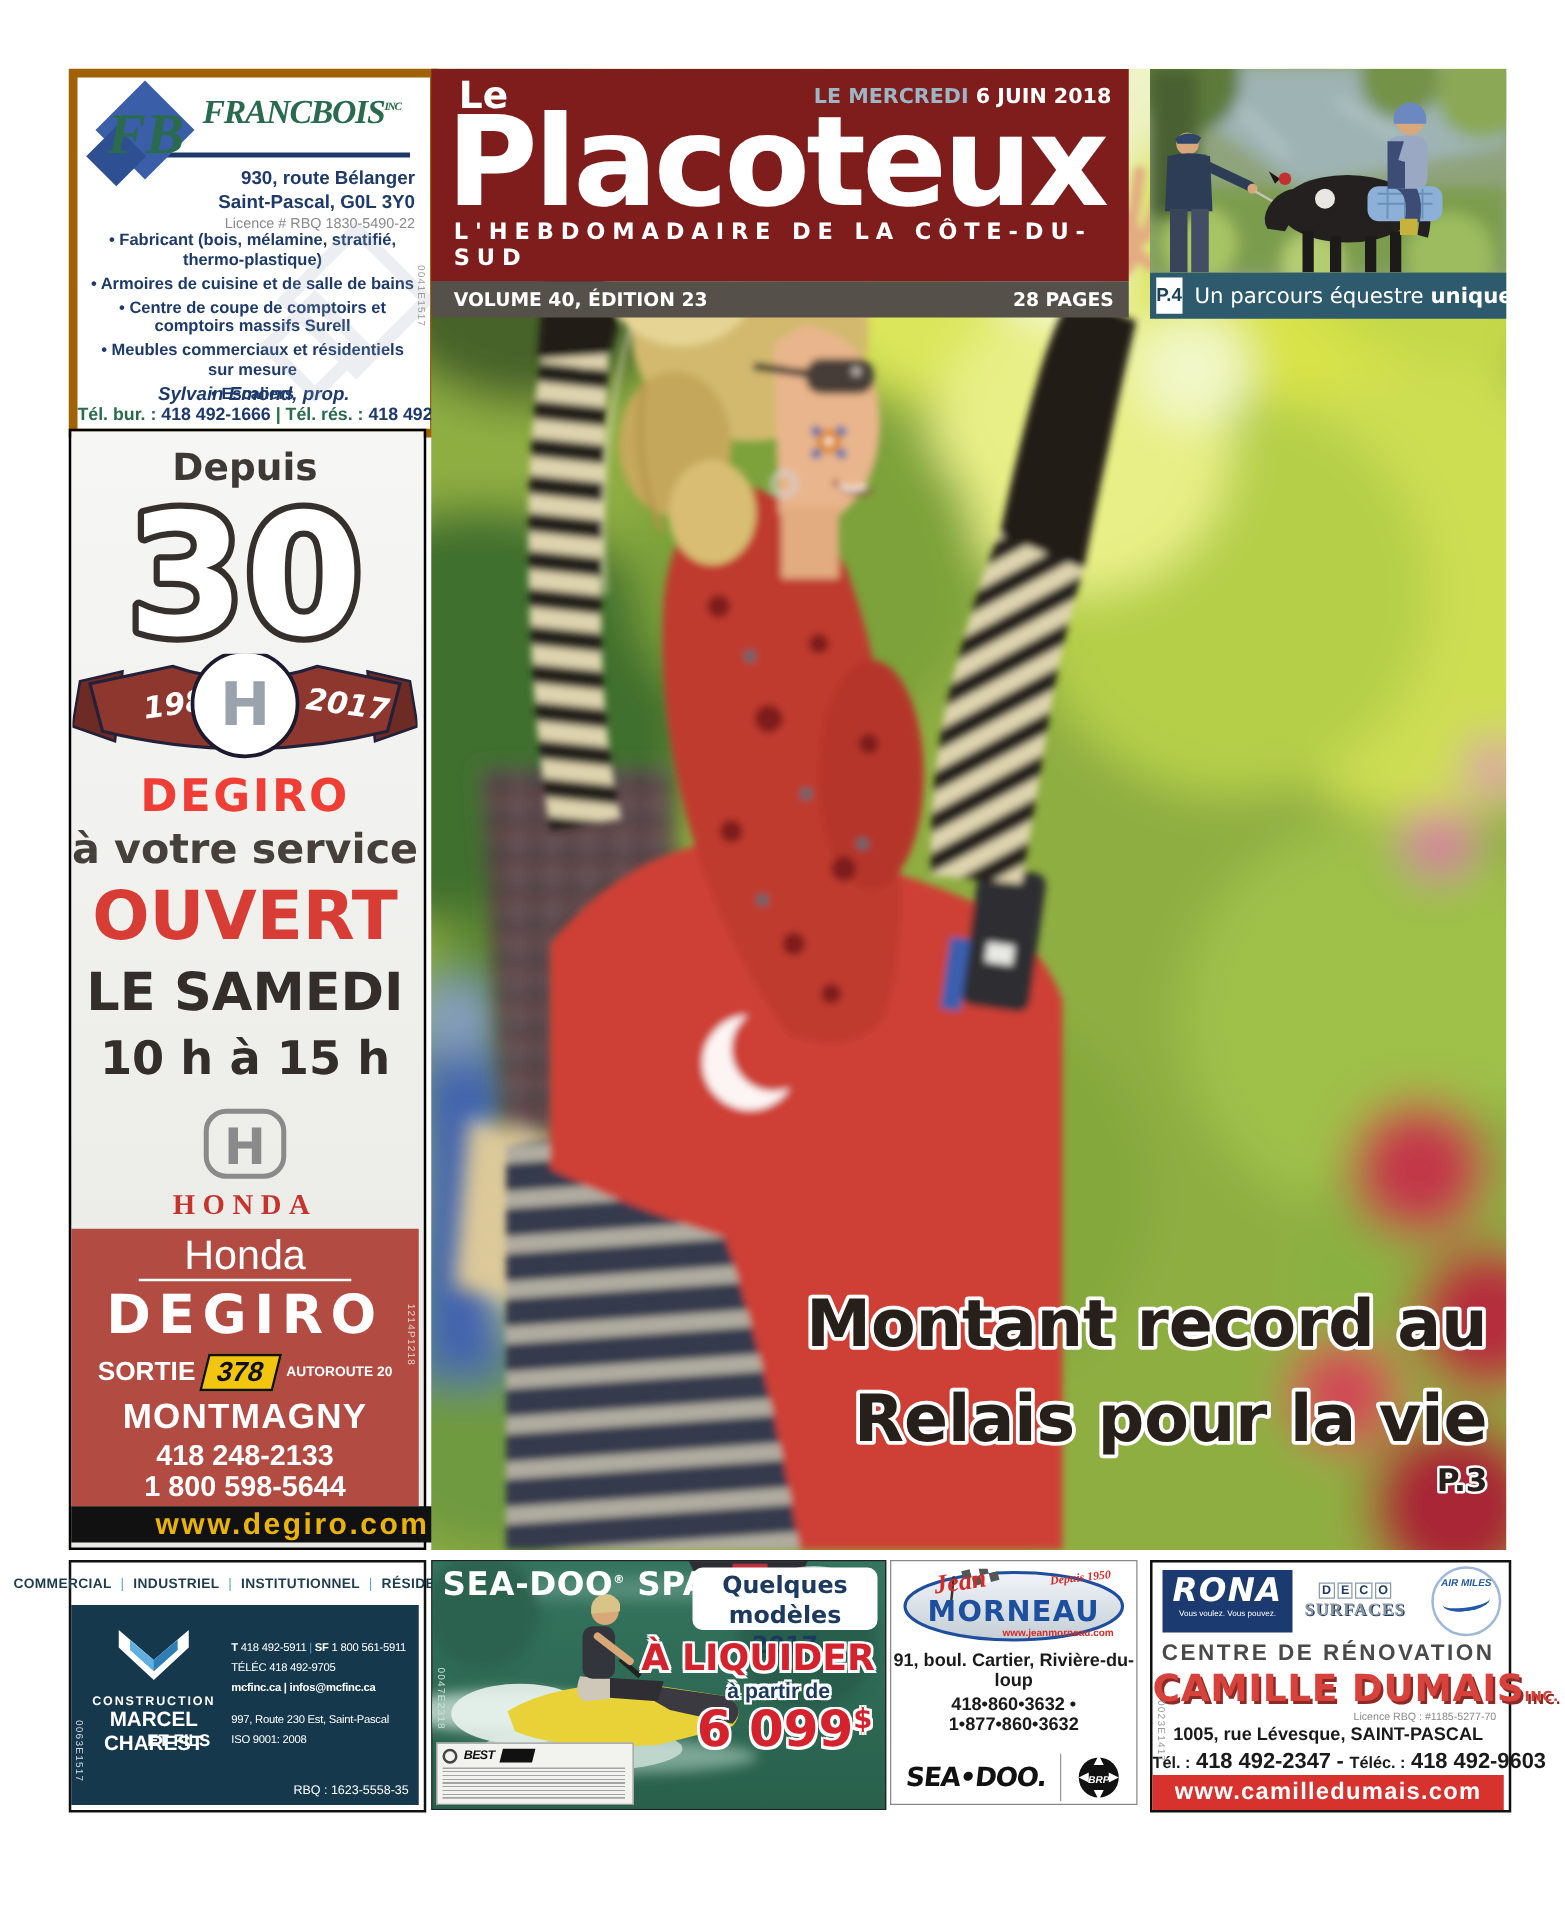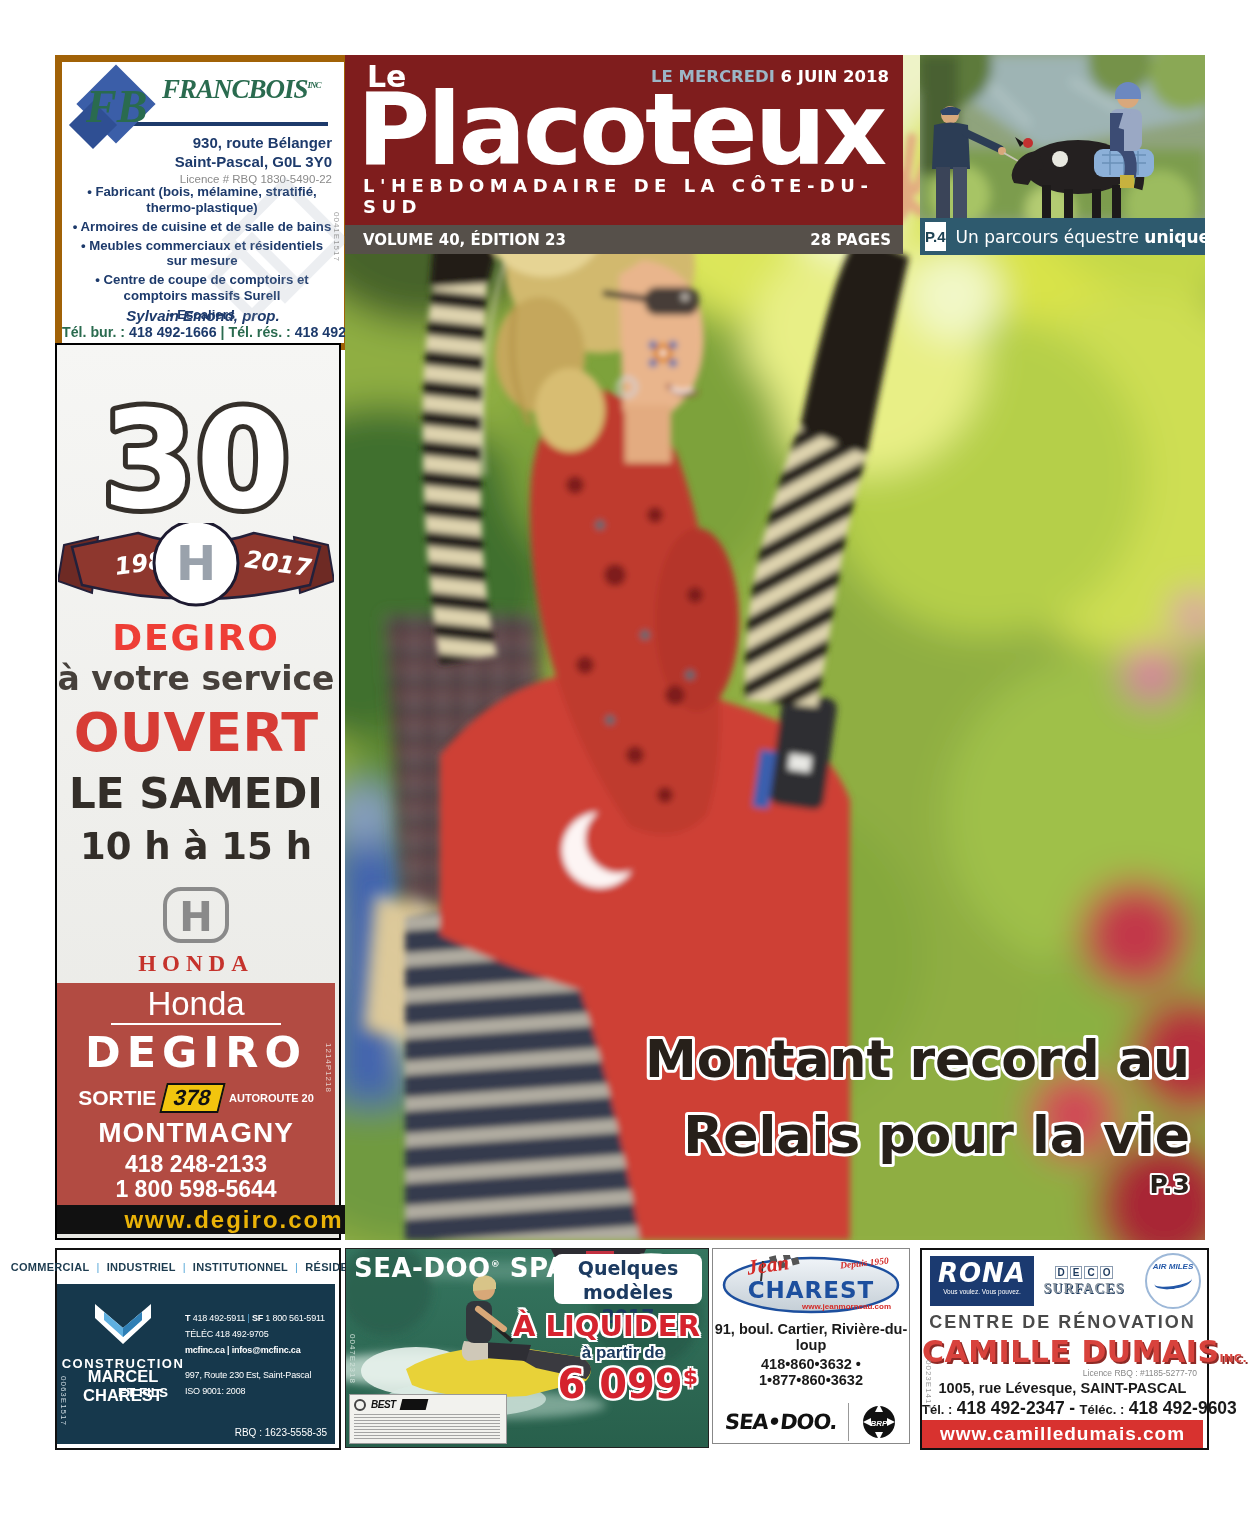--- a/index.html
+++ b/index.html
@@ -63,21 +63,21 @@
   #dg-ph2{position:absolute;left:0;width:278px;top:193px;font-size:23px;font-weight:800;}
   #dg-bar{left:0;top:860px;width:306px;height:29px;background:#111;color:#eab308;text-align:center;
       line-height:29px;font-size:24px;font-weight:800;letter-spacing:2px;padding-left:24px;}
 
   
   #marcel{left:55px;top:1248px;width:282px;height:198px;border:2px solid #111;background:#fff;}
   #mc-cats{left:0;top:0;width:278px;height:34px;display:flex;align-items:center;justify-content:center;
       gap:7px;font-size:11px;font-weight:700;color:#1d3c50;letter-spacing:.3px;white-space:nowrap;}
   .mc-pipe{color:#56a8d8;font-weight:400;}
   #mc-navy{left:0;top:34px;width:278px;height:160px;background:#16384c;color:#fff;}
-  #mc-construction{position:absolute;left:0;top:72px;width:132px;text-align:center;font-size:13px;
+  #mc-construction{position:absolute;left:0;top:72px;width:132px;text-align:center;font-size:10px;
       font-weight:800;letter-spacing:1.5px;}
   #mc-name1{position:absolute;left:0;top:83px;width:132px;text-align:center;font-size:16.5px;font-weight:900;}
   #mc-name2{position:absolute;left:0;top:101px;width:132px;text-align:center;font-size:13.5px;font-weight:900;padding-left:20px;}
   #mc-info{position:absolute;left:128px;top:26px;width:150px;font-size:9px;line-height:1.8;
       letter-spacing:-0.2px;white-space:nowrap;}
   #mc-info b{font-weight:900;}
   #mc-rbq{position:absolute;right:8px;bottom:6px;font-size:10px;margin-left:28px;}
 
   
   #photo{left:345px;top:55px;width:860px;height:1185px;}
@@ -195,40 +195,41 @@
     </div>
     <div id="fb-name" class="abs"><span>FRANCBOIS</span><span id="fb-inc">INC</span></div>
     <div id="fb-addr" class="abs">
       <div>930, route Bélanger</div>
       <div>Saint-Pascal, G0L 3Y0</div>
       <div id="fb-licence">Licence # RBQ 1830-5490-22</div>
     </div>
     <div id="fb-bullets" class="abs">
       <div>• Fabricant (bois, mélamine, stratifié, thermo-plastique)</div>
       <div>• Armoires de cuisine et de salle de bains</div>
+      <div>• Centre de coupe de comptoirs et comptoirs massifs Surell</div>
       <div>• Meubles commerciaux et résidentiels sur mesure</div>
-      <div>• Centre de coupe de comptoirs et comptoirs massifs Surell</div>
       <div>• Escaliers</div>
     </div>
     <div id="fb-owner" class="abs">Sylvain Emond, prop.</div>
     <div id="fb-phones" class="abs">
       <span class="fb-lab">Tél. bur. :</span>
       <span class="fb-num">418 492-1666</span>
       <span class="fb-lab">|</span>
       <span class="fb-lab">Tél. rés. :</span>
       <span class="fb-num">418 492-9352</span>
     </div>
     <div id="fb-water" class="abs">
       <div class="fb-wd" style="left:20px;top:20px;width:70px;height:70px;"></div>
       <div class="fb-wd" style="left:0px;top:70px;width:44px;height:44px;"></div>
     </div>
     <div class="vcode" style="right:3px;top:150px;">0041E1517</div>
   </div>
 
   <div id="degiro" class="abs">
+    <div id="dg-depuis" class="dg-center">Depuis</div>
     <svg id="dg-30" class="abs" width="260" height="150">
       <text x="130" y="122" text-anchor="middle" font-family="DejaVu Sans,sans-serif" font-size="135" font-weight="bold" fill="#ffffff" stroke="#35302b" stroke-width="10" paint-order="stroke" stroke-linejoin="round">30</text>
     </svg>
     <svg id="dg-ribbon" class="abs" width="276" height="100">
       <polygon points="6,22 40,14 34,70 0,58" fill="#6e2a24" stroke="#23203a" stroke-width="2"></polygon>
       <polygon points="270,22 236,14 242,70 276,58" fill="#6e2a24" stroke="#23203a" stroke-width="2"></polygon>
       <path d="M14,24 L80,10 Q138,30 196,10 L262,24 L252,62 Q138,90 24,62 Z" fill="#8e372e" stroke="#23203a" stroke-width="2.5"></path>
       <text x="58" y="52" font-size="24" font-weight="bold" font-style="italic" fill="#fff" transform="rotate(-8 58 52)" font-family="DejaVu Sans,sans-serif">1987</text>
       <text x="186" y="44" font-size="24" font-weight="bold" font-style="italic" fill="#fff" transform="rotate(8 186 44)" font-family="DejaVu Sans,sans-serif">2017</text>
       <circle cx="138" cy="40" r="42" fill="#ffffff" stroke="#1d1a30" stroke-width="3"></circle>
@@ -617,21 +618,21 @@
             <rect x="21" width="7" height="7" fill="#fff"></rect>
           <rect y="7" width="7" height="7" fill="#fff"></rect>
             <rect x="7" y="7" width="7" height="7" fill="#555"></rect>
           <rect x="14" y="7" width="7" height="7" fill="#fff"></rect>
             <rect x="21" y="7" width="7" height="7" fill="#555"></rect>
         </g>
         <path d="M42,6 L40,26" stroke="#333" stroke-width="2"></path>
       </svg>
       <div id="jm-jean">Jean</div>
       <div id="jm-since">Depuis 1950</div>
-      <div id="jm-name">CHAREST</div>
+      <div id="jm-name">MORNEAU</div>
       <div id="jm-web">www.jeanmorneau.com</div>
     </div>
     <div id="jm-addr">91, boul. Cartier, Rivière-du-loup</div>
     <div id="jm-phones">418•860•3632 • 1•877•860•3632</div>
     <div id="jm-bottom">
       <div id="jm-seadoo">SEA•DOO.</div>
       <div id="jm-div"></div>
       <svg width="36" height="40">
         <circle cx="18" cy="20" r="16" fill="#111"></circle>
         <polygon points="18,2 22,10 14,10" fill="#fff"></polygon>

